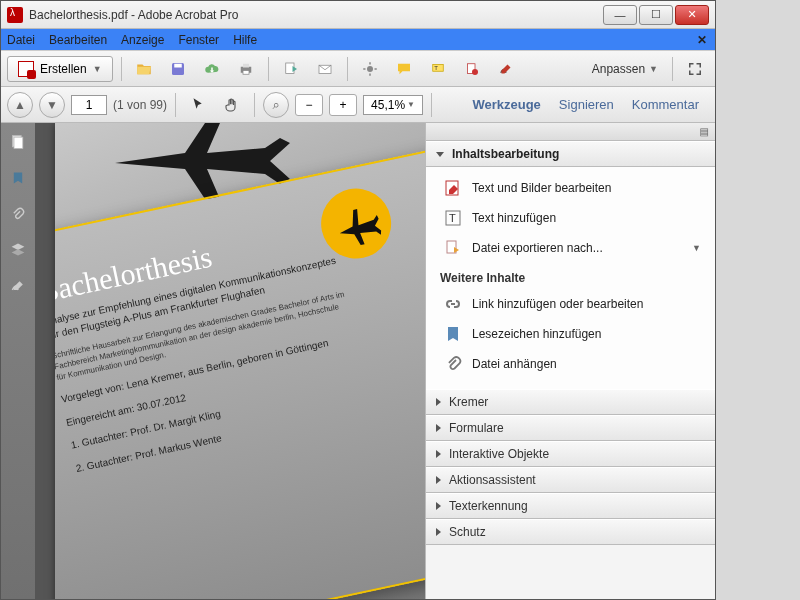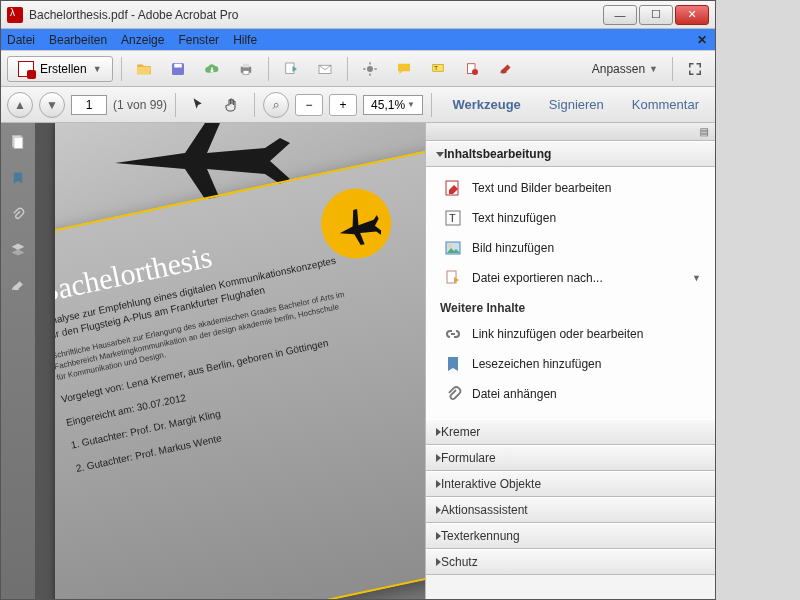--- a/index.html
+++ b/index.html
@@ -21,40 +21,40 @@
 .erstellen { border:1px solid #aaa; background:linear-gradient(#fff,#e8e8e8); padding:0 10px; gap:6px; font-size:12px; }
 .erstellen .pdf-ic { width:16px; height:16px; background:#fff; border:1px solid #b00; position:relative; }
 .erstellen .pdf-ic::after { content:""; position:absolute; right:-3px; bottom:-3px; width:9px; height:9px; background:#b00; border-radius:2px; }
 .sep { width:1px; height:24px; background:#bbb; margin:0 2px; }
 .anpassen { margin-left:auto; font-size:12px; color:#333; padding:0 6px; display:flex; align-items:center; gap:4px; }
 .navbar { height: 36px; background: linear-gradient(#f6f6f6,#e4e4e4); border-bottom:1px solid #bbb; display:flex; align-items:center; padding:0 6px; gap:6px; font-size:12px; }
 .circ { width:26px; height:26px; border:1px solid #aaa; border-radius:50%; background:linear-gradient(#fff,#ddd); display:flex; align-items:center; justify-content:center; color:#666; }
 .pagefield { width:36px; height:20px; border:1px solid #999; background:#fff; text-align:center; font-size:12px; }
 .pgof { color:#555; }
 .zoomfield { width:60px; height:20px; border:1px solid #999; background:#fff; text-align:center; font-size:12px; display:flex; align-items:center; justify-content:center; gap:2px; }
-.rightlinks { margin-left:auto; display:flex; gap:28px; padding-right:10px; }
+.rightlinks { margin-left:auto; display:flex; gap:18px; padding-right:10px; }
 .rightlinks span { color:#4a6a9a; font-size:13px; }
 .rightlinks span.active { font-weight:bold; }
 .body { flex:1; display:flex; min-height:0; }
 .leftrail { width:34px; background:linear-gradient(#888,#707070); display:flex; flex-direction:column; align-items:center; padding-top:10px; gap:18px; }
 .leftrail div { width:18px; height:18px; color:#ddd; display:flex; align-items:center; justify-content:center; }
 .doc { flex:1; background:#555; position:relative; overflow:hidden; }
 .page { position:absolute; left:20px; top:0; width:440px; height:560px; background:#fff; box-shadow:0 0 8px rgba(0,0,0,.5); }
 .cover { position:absolute; inset:0; background:linear-gradient(160deg,#c9c9c9 0%, #8a8a8a 55%, #6f6f6f 100%); overflow:hidden; }
 .plane-top { position:absolute; left:40px; top:-30px; width:200px; height:120px; }
 .plane-top path { fill:#1a1a1a; }
 .diag { position:absolute; left:-40px; top:60px; width:560px; height:420px; transform:rotate(-12deg); background:linear-gradient(#bcbcbc,#8d8d8d); border-top:2px solid #f2c200; border-bottom:2px solid #f2c200; box-shadow:0 6px 18px rgba(0,0,0,.4); padding:40px 50px; color:#1e1e1e; }
 .badge { position:absolute; right:150px; top:20px; width:70px; height:70px; border-radius:50%; background:#f4b400; display:flex; align-items:center; justify-content:center; }
 .badge svg { width:48px; height:48px; }
 .diag h1 { font-family:"Georgia",serif; color:#fff; font-size:30px; font-weight:normal; margin-bottom:6px; }
 .diag p { font-size:10px; line-height:1.35; margin-bottom:10px; max-width:300px; }
 .diag p.small { font-size:8px; color:#333; }
 .rightpanel { width:290px; background:#f4f4f4; border-left:1px solid #bbb; display:flex; flex-direction:column; font-size:12px; }
 .panel-top { height:18px; background:linear-gradient(#eee,#dcdcdc); border-bottom:1px solid #bbb; display:flex; justify-content:flex-end; align-items:center; padding-right:6px; color:#666; font-size:10px; }
-.acc-head { height:26px; background:linear-gradient(#f8f8f8,#e6e6e6); border-top:1px solid #fff; border-bottom:1px solid #bbb; display:flex; align-items:center; padding:0 10px; gap:0; font-weight:bold; color:#222; }
+.acc-head { height:26px; background:linear-gradient(#f8f8f8,#e6e6e6); border-top:1px solid #fff; border-bottom:1px solid #bbb; display:flex; align-items:center; padding:0 10px; gap:8px; font-weight:bold; color:#222; }
 .acc-head.closed { font-weight:normal; color:#333; }
 .acc-body { padding:6px 0 10px 0; background:#fdfdfd; }
 .tool-item { height:30px; display:flex; align-items:center; padding:0 14px 0 18px; gap:10px; color:#222; }
 .tool-item .ic { width:18px; height:18px; display:flex; align-items:center; justify-content:center; }
 .subhead { padding:8px 14px 4px 14px; color:#333; font-weight:bold; }
 .tri { display:inline-block; width:0; height:0; border-left:5px solid #555; border-top:4px solid transparent; border-bottom:4px solid transparent; }
 .tri.down { border-left:4px solid transparent; border-right:4px solid transparent; border-top:5px solid #555; border-bottom:none; }
 </style>
 </head>
 <body>
@@ -280,30 +280,20 @@
               <svg viewBox="0 0 18 18">
                 <rect x="2" y="2" width="14" height="14" fill="none" stroke="#777"></rect>
                 <text x="5" y="13" font-size="11" fill="#333">T</text>
               </svg>
             </span>
             <span>Text hinzufügen</span>
           </div>
         <div class="tool-item">
             <span class="ic">
               <svg viewBox="0 0 18 18">
-                <rect x="2" y="3" width="14" height="12" fill="#cde" stroke="#58a"></rect>
-                <circle cx="6" cy="7" r="1.5" fill="#fc6"></circle>
-                <path fill="#5a8" d="M3 14l4-5 3 3 2-2 4 4z"></path>
-              </svg>
-            </span>
-            <span>Bild hinzufügen</span>
-          </div>
-        <div class="tool-item">
-            <span class="ic">
-              <svg viewBox="0 0 18 18">
                 <rect x="3" y="2" width="9" height="12" fill="#fff" stroke="#b88"></rect>
                 <path fill="#e8a23a" d="M10 8l5 3-5 3z"></path>
               </svg>
             </span>
             <span>Datei exportieren nach...</span>
             <span style="margin-left:auto;font-size:9px;color:#666">▼</span>
           </div>
         <div class="subhead">Weitere Inhalte</div>
         <div class="tool-item">
             <span class="ic">

